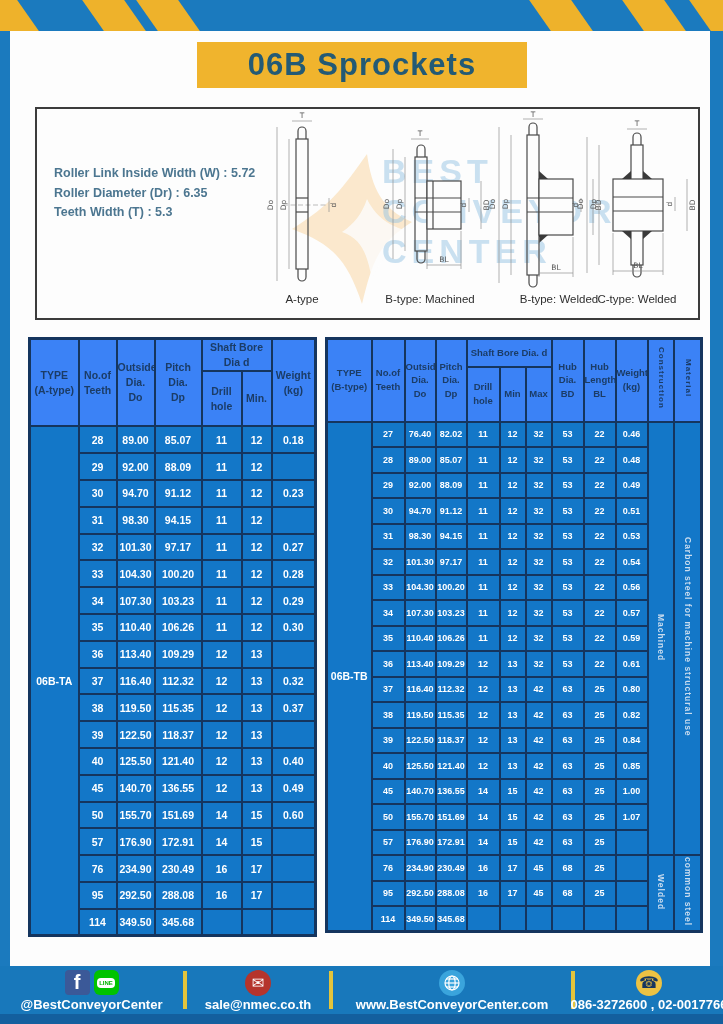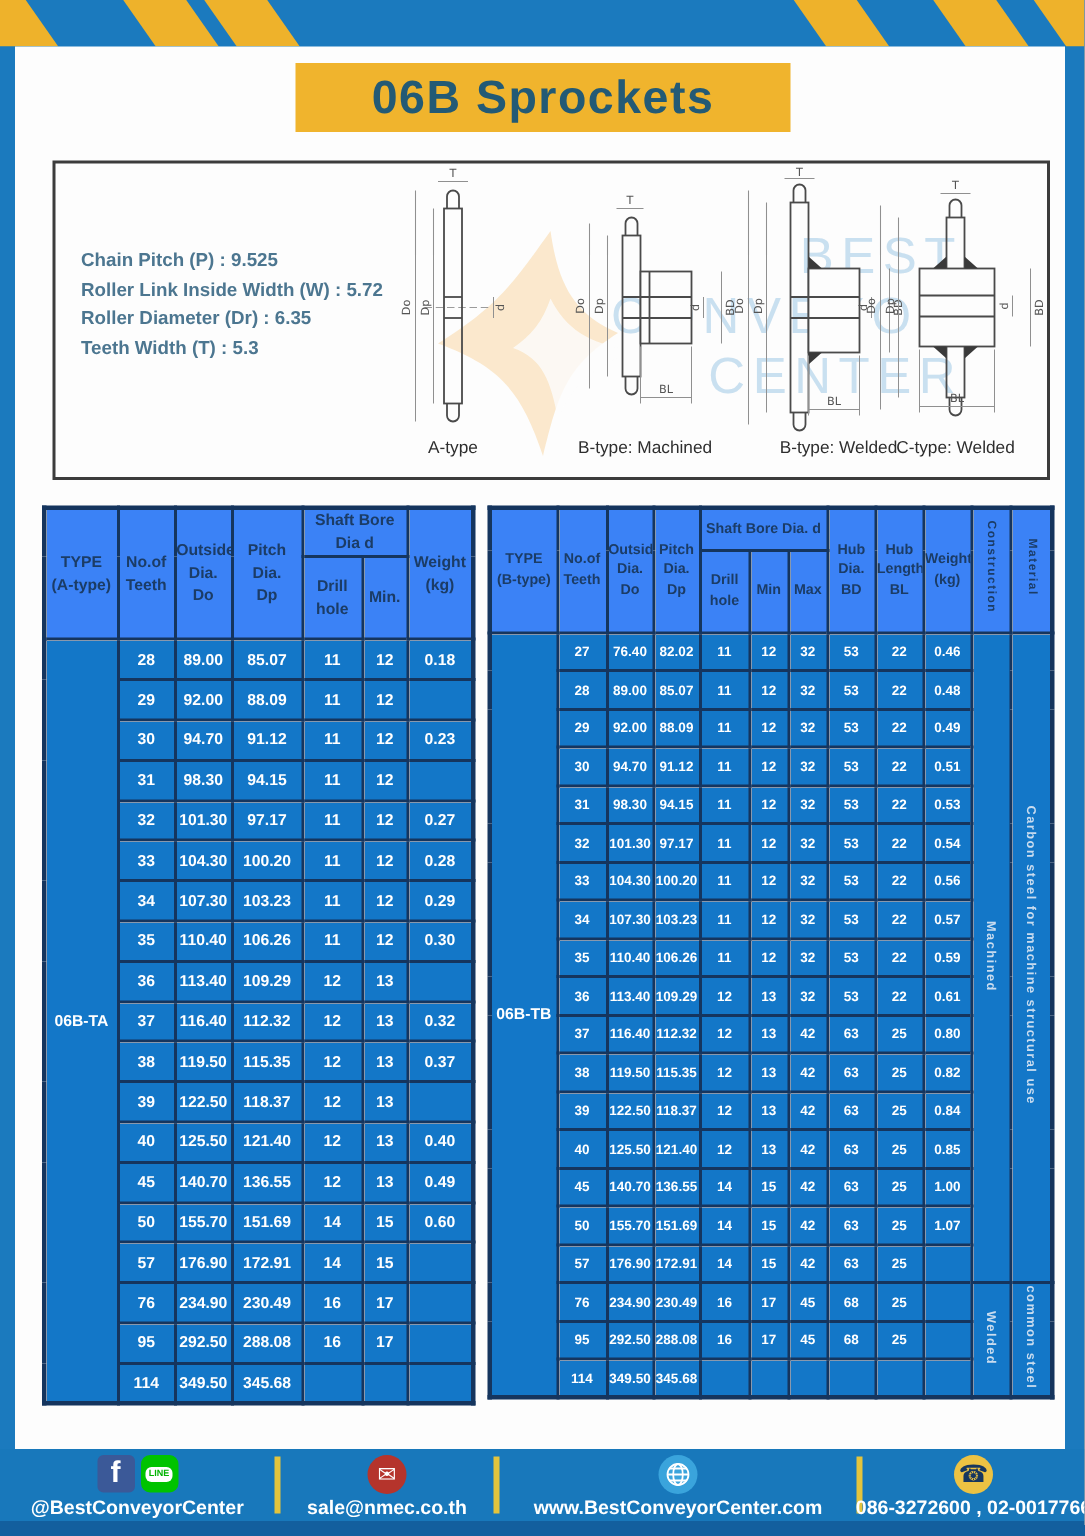--- a/index.html
+++ b/index.html
@@ -13,22 +13,22 @@
   .stripe { position:absolute; top:0; width:42px; height:31px; background:#eeb22b; transform:skewX(35deg); }
   
   .content { position:absolute; left:10px; top:31px; width:700px; height:935px; background:#fdfdfd; }
   
   .title-box { position:absolute; left:187px; top:11px; width:330px; height:46px;
     background:#f0b42d; color:#235a75; font-size:31px; font-weight:bold;
     text-align:center; line-height:46px; letter-spacing:1px; }
   
   .diagram-box { position:absolute; left:25px; top:76px; width:661px; height:209px;
     border:2px solid #3c3c3c; background:#fdfdfd; }
-  .watermark { position:absolute; left:345px; top:42px; width:260px; text-align:right;
-    color:rgba(150,195,228,0.5); font-weight:normal; font-size:34px; line-height:40px;
+  .watermark { position:absolute; left:345px; top:42px; width:260px; text-align:left;
+    color:rgba(150,195,228,0.5); font-weight:bold; font-size:34px; line-height:40px;
     letter-spacing:5px; pointer-events:none; }
   .wm-logo { position:absolute; left:235px; top:35px; width:180px; height:170px; opacity:0.45; pointer-events:none; }
   .specs { position:absolute; left:17px; top:55px; }
   .spec-line { font-size:12.5px; font-weight:bold; color:#4c7690; line-height:19.5px; white-space:nowrap; }
   .diag-svg { position:absolute; left:0; top:0; width:661px; height:209px; }
   .dr  { fill:none; stroke:#4a4a4a; stroke-width:1.2; }
   .hub { fill:#fdfdfd; stroke:#4a4a4a; stroke-width:1.2; }
   .drf { fill:#3a3a3a; stroke:none; }
   .dim { stroke:#909090; stroke-width:0.7; fill:none; }
   .dimc{ stroke:#909090; stroke-width:0.6; stroke-dasharray:5 2.5; }
@@ -102,21 +102,20 @@
         </svg>
       </div>
 
       <div class="watermark">
         <div>BEST</div>
         <div>CONVEYOR</div>
         <div>CENTER</div>
       </div>
 
       <div class="specs">
-        <div class="spec-line">Chain Pitch (P)  :  9.525</div>
         <div class="spec-line">Roller Link Inside Width (W)  :  5.72</div>
         <div class="spec-line">Roller Diameter (Dr)  : 6.35</div>
         <div class="spec-line">Teeth Width (T)  :  5.3</div>
       </div>
 
       <svg class="diag-svg" viewBox="0 0 661 209">
 
         <g>
           <line class="dim" x1="240" y1="18" x2="240" y2="172"></line>
           <line class="dim" x1="252" y1="30" x2="252" y2="160"></line>

